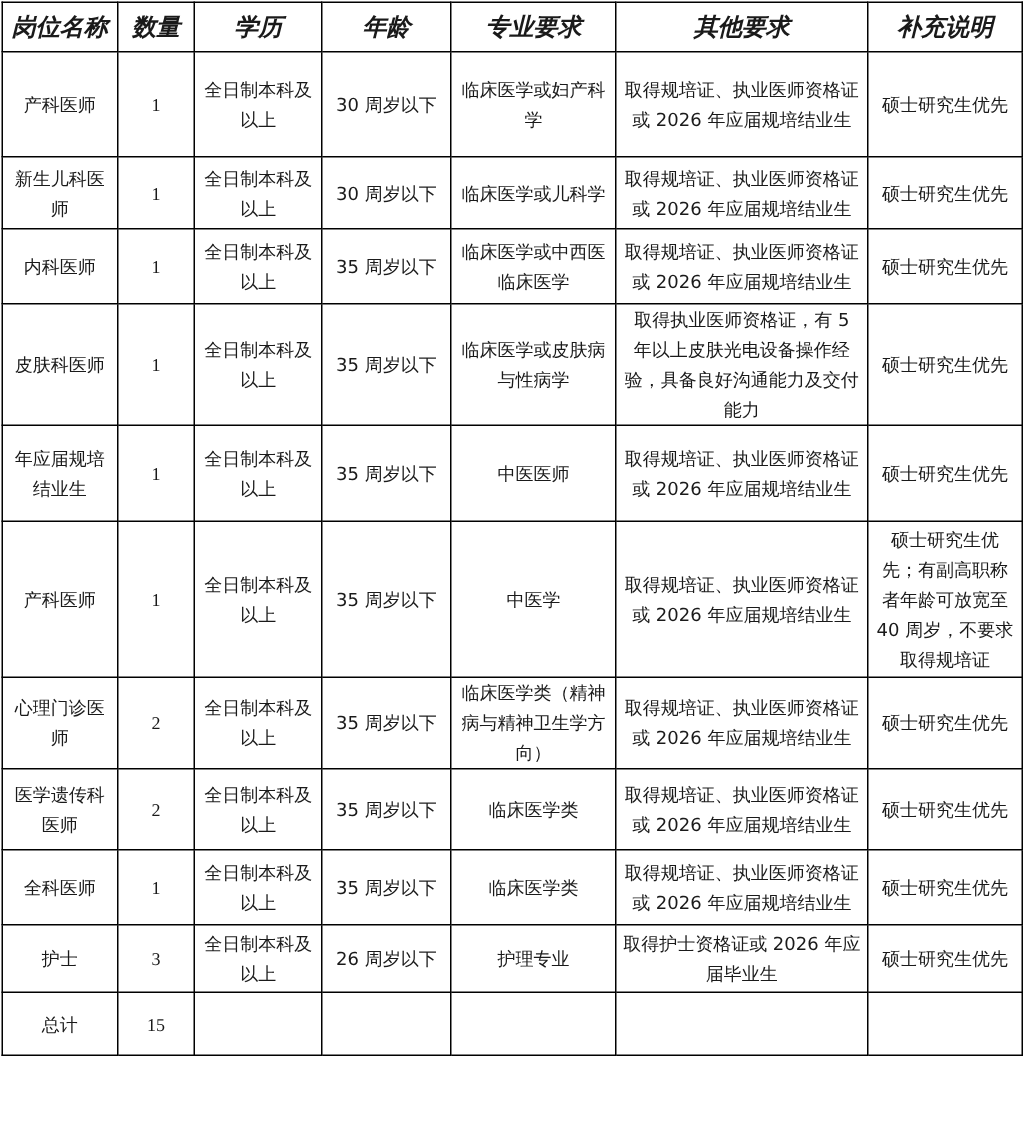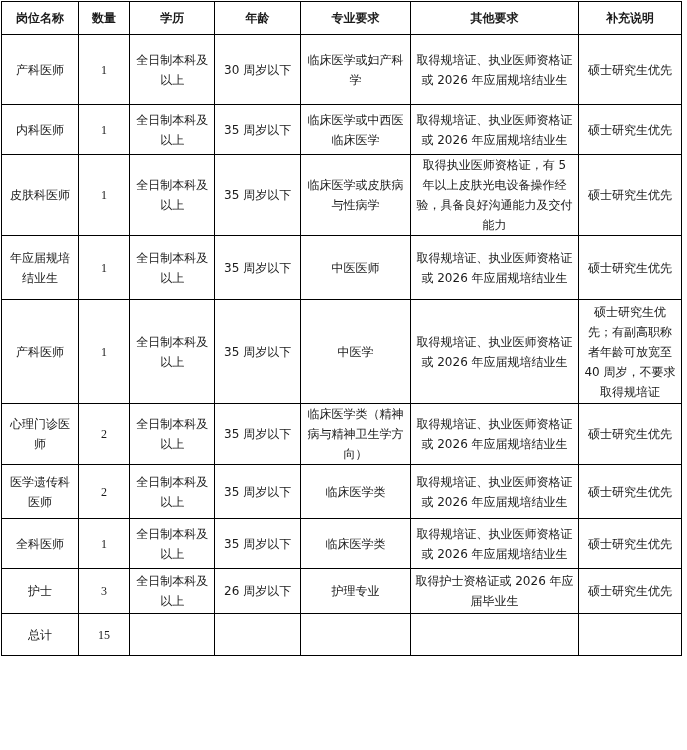--- a/index.html
+++ b/index.html
@@ -27,21 +27,22 @@
     text-align: center;
     vertical-align: middle;
     padding: 0 4px;
     font-size: 12px;
     line-height: 20px;
     font-weight: normal;
     word-break: break-all;
   }
   table.recruit th {
     font-weight: bold;
-    font-size: 12px;
+    font-size: 16px;
+    font-style: italic;
   }
   td.name {
     font-weight: bold;
     font-size: 12px;
     padding: 0 2px;
   }
   td.num {
     font-family: "Liberation Serif", "DejaVu Serif", serif;
     font-size: 13px;
   }
@@ -86,20 +87,29 @@
       <th>补充说明</th>
     </tr>
   </thead>
   <tbody>
     <tr style="height:70px">
       <td class="name">产科医师</td>
       <td class="num">1</td>
       <td>全日制本科及以上</td>
       <td>30 周岁以下</td>
       <td>临床医学或妇产科学</td>
+      <td class="left">取得规培证、执业医师资格证或 2026 年应届规培结业生</td>
+      <td class="note">硕士研究生优先</td>
+    </tr>
+    <tr style="height:48px">
+      <td class="name">新生儿科医师</td>
+      <td class="num">1</td>
+      <td>全日制本科及以上</td>
+      <td>30 周岁以下</td>
+      <td>临床医学或儿科学</td>
       <td class="left">取得规培证、执业医师资格证或 2026 年应届规培结业生</td>
       <td class="note">硕士研究生优先</td>
     </tr>
     <tr style="height:50px">
       <td class="name">内科医师</td>
       <td class="num">1</td>
       <td>全日制本科及以上</td>
       <td>35 周岁以下</td>
       <td>临床医学或中西医临床医学</td>
       <td class="left">取得规培证、执业医师资格证或 2026 年应届规培结业生</td>

